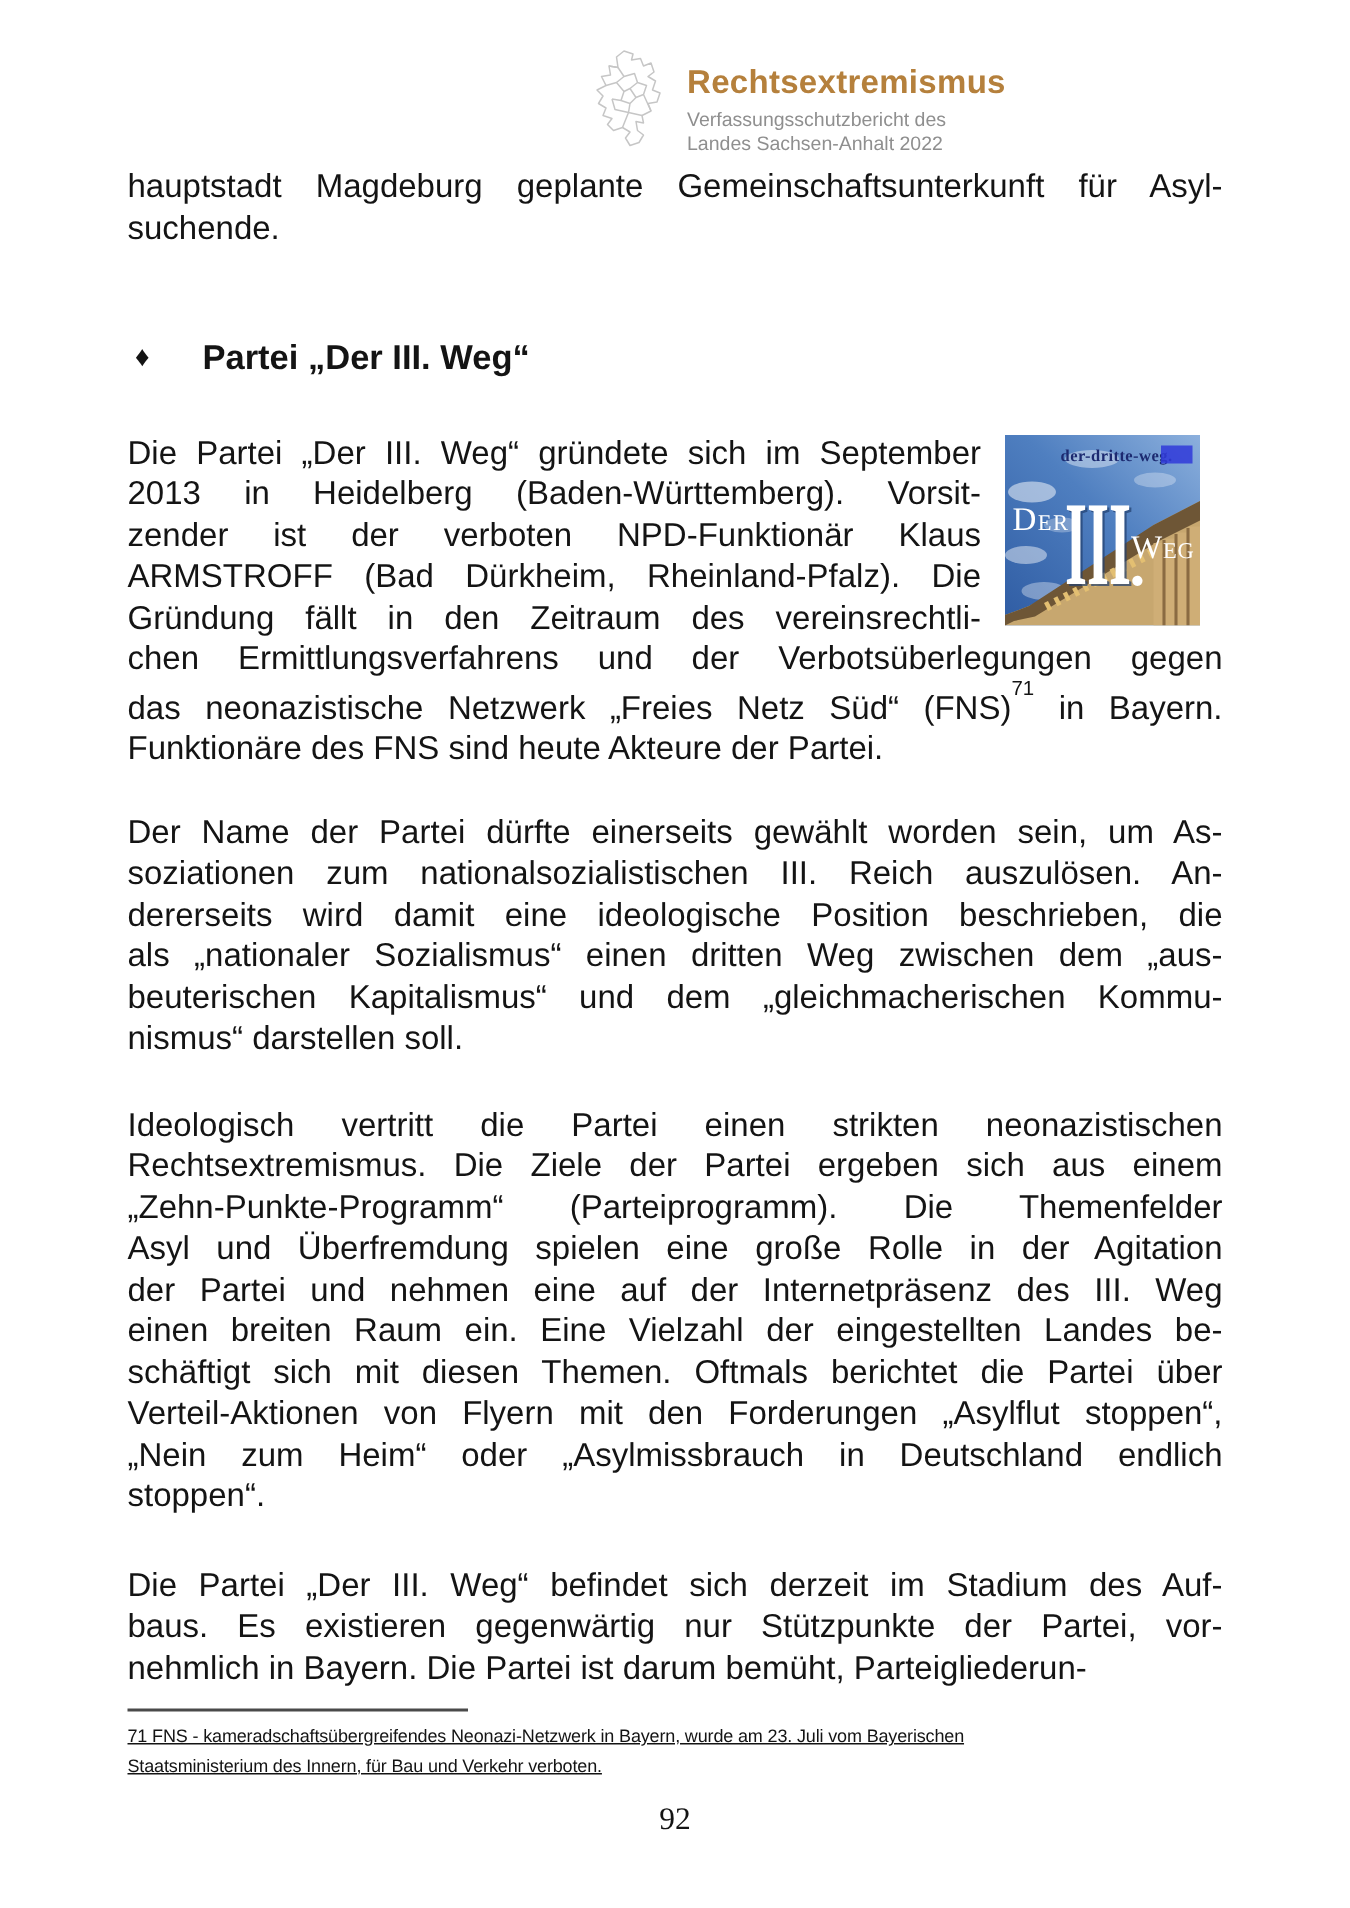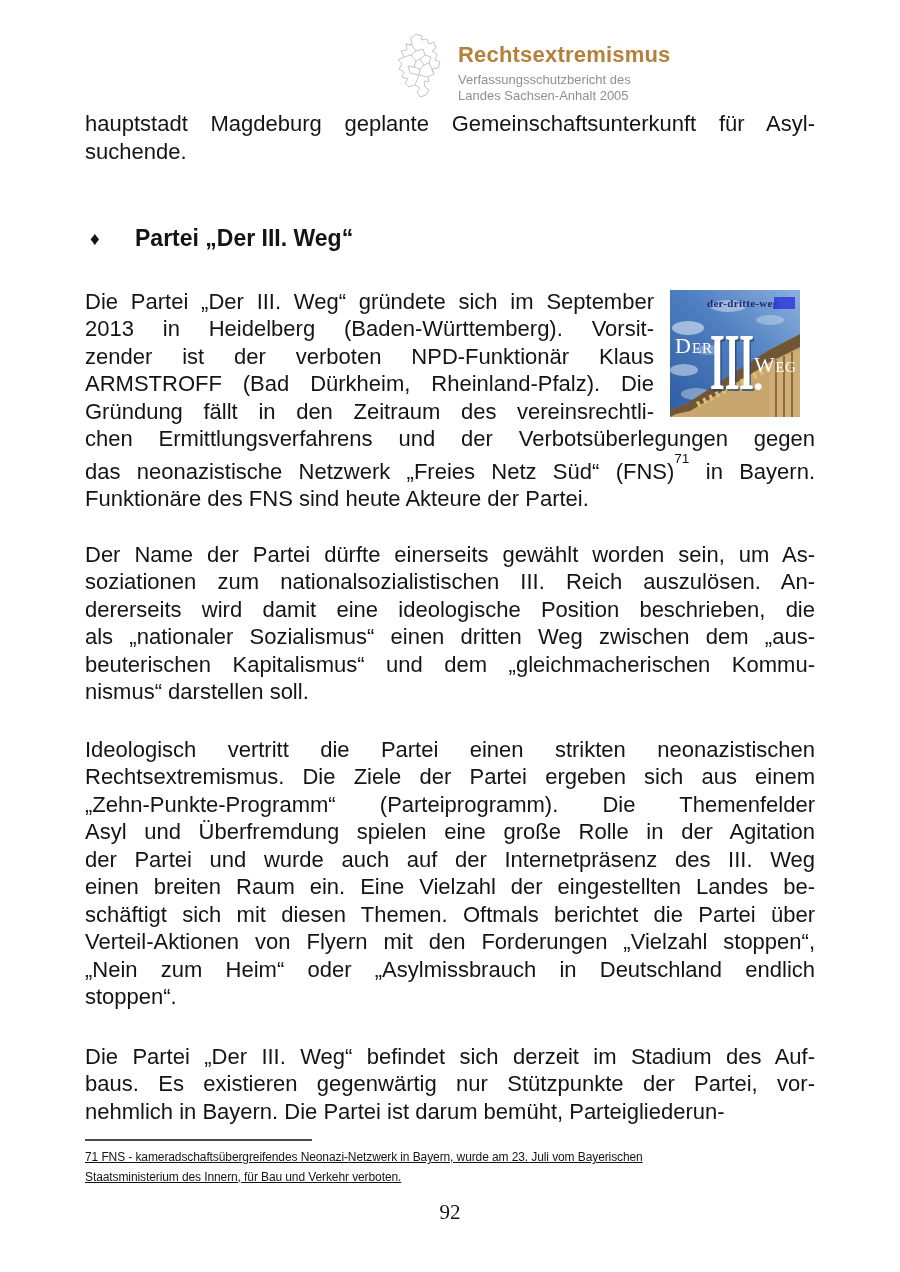--- a/index.html
+++ b/index.html
@@ -41,21 +41,21 @@
 <div class="page">
 
   <div class="header">
     <svg class="map-icon" viewBox="0 0 52 66" fill="none" stroke="#c6c6c6" stroke-width="1" stroke-linejoin="round">
       <path fill="#ffffff" d="M20,1 L26,3 L25,7 L31,6 L33,11 L38,9 L40,15 L36,18 L41,21 L39,27 L44,29 L42,35 L36,36 L38,41 L32,44 L33,49 L28,48 L29,54 L33,57 L30,62 L24,64 L21,59 L24,55 L19,52 L13,54 L9,50 L12,46 L6,44 L8,39 L3,36 L6,31 L2,27 L8,24 L5,18 L11,17 L10,11 L16,12 L15,5 Z"></path>
       <path d="M16,12 L20,18 L15,22 M20,18 L27,16 L29,22 L24,26 M15,22 L20,28 L24,26 M8,24 L15,22 M20,28 L18,34 L24,36 L28,32 L24,26 M29,22 L35,24 L33,30 L28,32 M18,34 L12,33 M24,36 L23,42 L32,44 M12,33 L14,40 L23,42 M33,30 L38,41 M23,42 L19,52 M10,11 L16,12"></path>
     </svg>
     <div class="header-text">
       <div class="header-title">Rechtsextremismus</div>
       <div class="header-sub">Verfassungsschutzbericht des</div>
-      <div class="header-sub">Landes Sachsen-Anhalt 2005</div>
+      <div class="header-sub">Landes Sachsen-Anhalt 2022</div>
     </div>
   </div>
 
   <div class="content">
 
     <div class="para" id="p-intro">
         <div class="tline">hauptstadt Magdeburg geplante Gemeinschaftsunterkunft für Asyl-</div>
         <div class="tline last">suchende.</div>
       </div>
 
@@ -142,24 +142,24 @@
         <div class="tline">als „nationaler Sozialismus“ einen dritten Weg zwischen dem „aus-</div>
         <div class="tline">beuterischen Kapitalismus“ und dem „gleichmacherischen Kommu-</div>
         <div class="tline last">nismus“ darstellen soll.</div>
       </div>
 
     <div class="para" id="p-ideology">
         <div class="tline">Ideologisch vertritt die Partei einen strikten neonazistischen</div>
         <div class="tline">Rechtsextremismus. Die Ziele der Partei ergeben sich aus einem</div>
         <div class="tline">„Zehn-Punkte-Programm“ (Parteiprogramm). Die Themenfelder</div>
         <div class="tline">Asyl und Überfremdung spielen eine große Rolle in der Agitation</div>
-        <div class="tline">der Partei und wurde auch auf der Internetpräsenz des III. Weg</div>
+        <div class="tline">der Partei und nehmen eine auf der Internetpräsenz des III. Weg</div>
         <div class="tline">einen breiten Raum ein. Eine Vielzahl der eingestellten Landes be-</div>
         <div class="tline">schäftigt sich mit diesen Themen. Oftmals berichtet die Partei über</div>
-        <div class="tline">Verteil-Aktionen von Flyern mit den Forderungen „Vielzahl stoppen“,</div>
+        <div class="tline">Verteil-Aktionen von Flyern mit den Forderungen „Asylflut stoppen“,</div>
         <div class="tline">„Nein zum Heim“ oder „Asylmissbrauch in Deutschland endlich</div>
         <div class="tline last">stoppen“.</div>
       </div>
 
     <div class="para" id="p-status">
         <div class="tline">Die Partei „Der III. Weg“ befindet sich derzeit im Stadium des Auf-</div>
         <div class="tline">baus. Es existieren gegenwärtig nur Stützpunkte der Partei, vor-</div>
         <div class="tline last">nehmlich in Bayern. Die Partei ist darum bemüht, Parteigliederun-</div>
       </div>
   </div>

